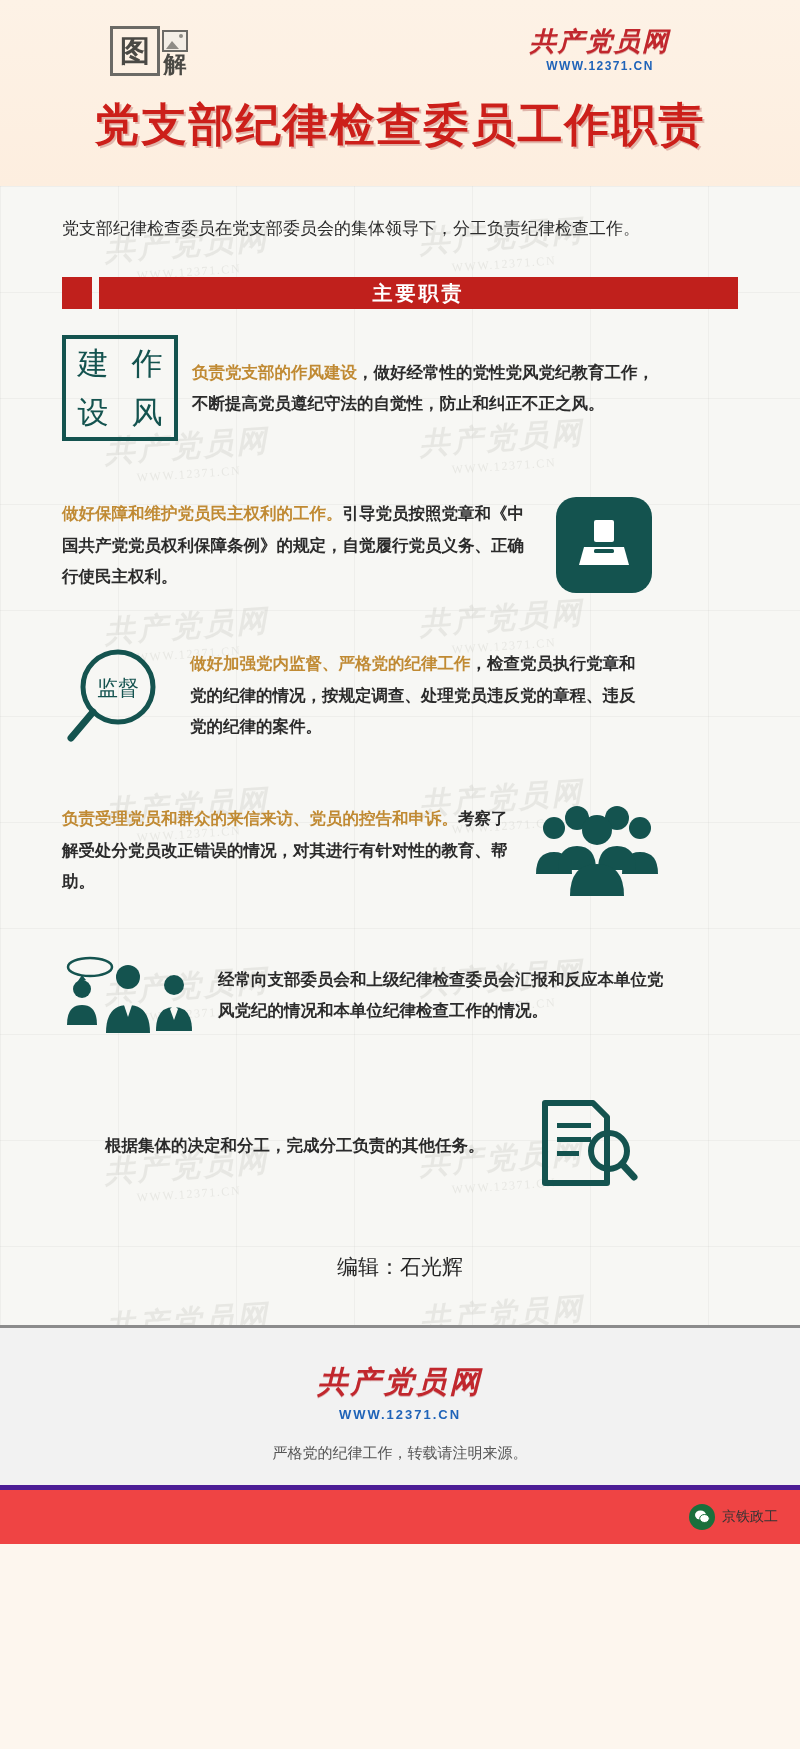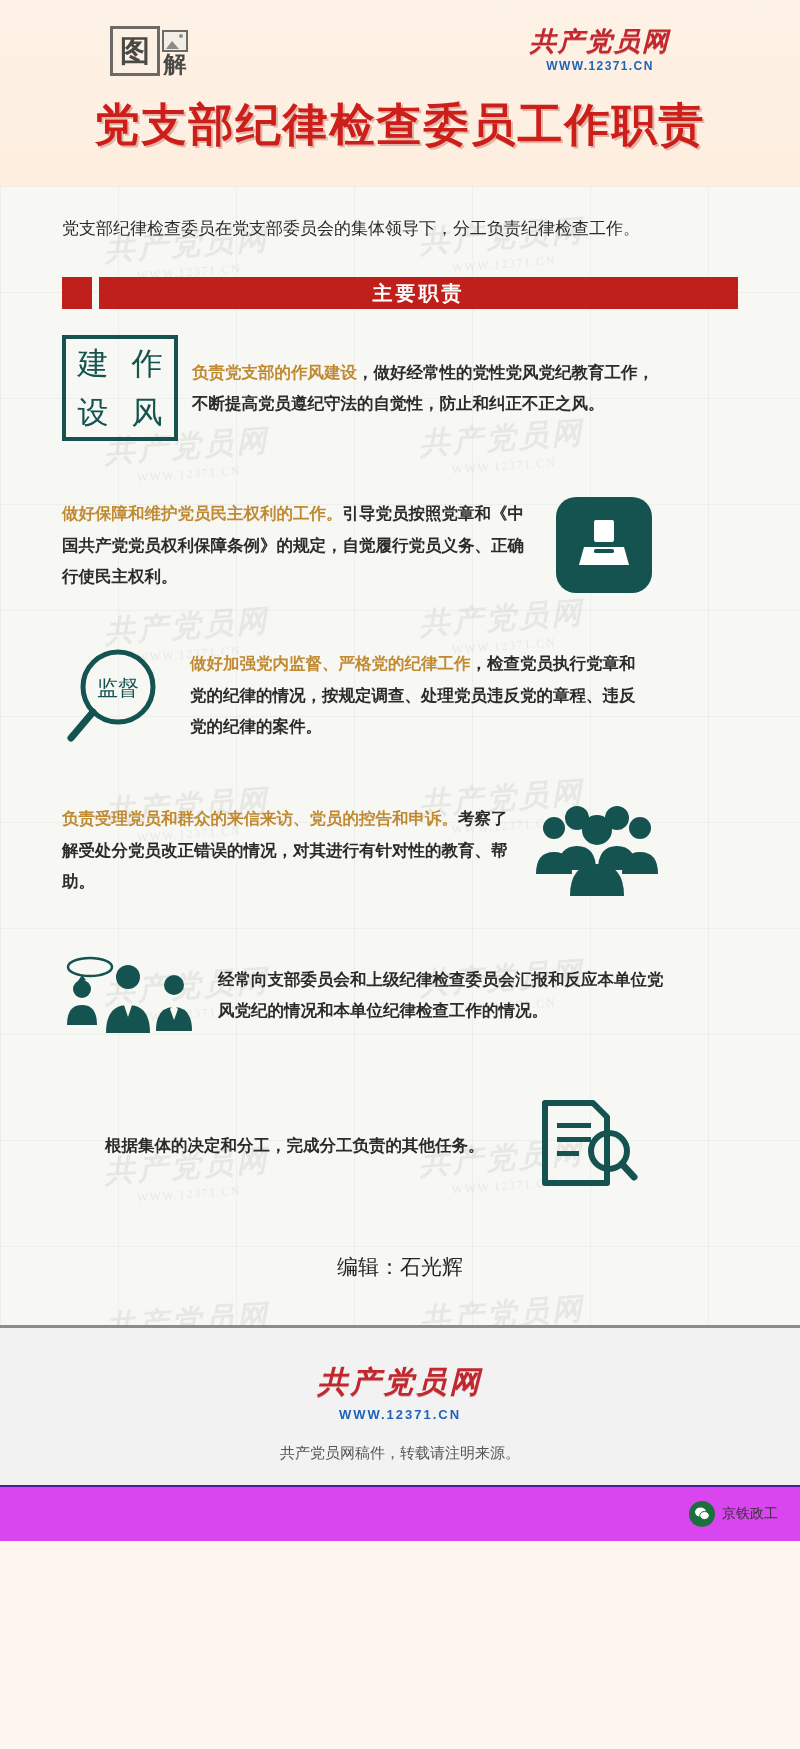--- a/index.html
+++ b/index.html
@@ -163,21 +163,21 @@
     font-size:30px;color:#c1272d;font-weight:bold;letter-spacing:3px;
     font-family:"Liberation Serif","DejaVu Serif",serif;font-style:italic;
     text-shadow:0 1px 0 rgba(160,20,25,.3);
   }
   .f-url{
     font-size:13px;color:#1f63b8;font-weight:bold;letter-spacing:2px;margin-top:4px;
   }
   .f-note{font-size:15px;color:#555;margin-top:22px;}
 
   .bottombar{
-    border-top:2px solid #4c1d95;background:#d946ef;
+    border-top:5px solid #4c1d95;background:#ef4444;
     height:54px;display:flex;align-items:center;justify-content:flex-end;
     padding-right:22px;
   }
   .wx{display:flex;align-items:center;gap:7px;}
   .wx-avatar{
     width:26px;height:26px;border-radius:50%;background:#1a6f3c;
     display:flex;align-items:center;justify-content:center;
   }
   .wx-name{font-size:14px;color:#333;}
 </style>
@@ -376,21 +376,21 @@
         </svg>
       </div>
     </div>
 
     <div class="editor">编辑：石光辉</div>
   </div>
 
   <div class="footer">
     <div class="f-brand">共产党员网</div>
     <div class="f-url">WWW.12371.CN</div>
-    <div class="f-note">共产党员网稿件，转载请注明来源。</div>
+    <div class="f-note">严格党的纪律工作，转载请注明来源。</div>
   </div>
 
   <div class="bottombar">
     <div class="wx">
       <div class="wx-avatar">
         <svg width="16" height="16" viewBox="0 0 16 16">
           <ellipse cx="6.5" cy="6" rx="5.5" ry="4.5" fill="#ffffff"></ellipse>
           <ellipse cx="10.5" cy="9.5" rx="4.8" ry="4" fill="#ffffff" stroke="#1a6f3c" stroke-width="1"></ellipse>
         </svg>
       </div>

